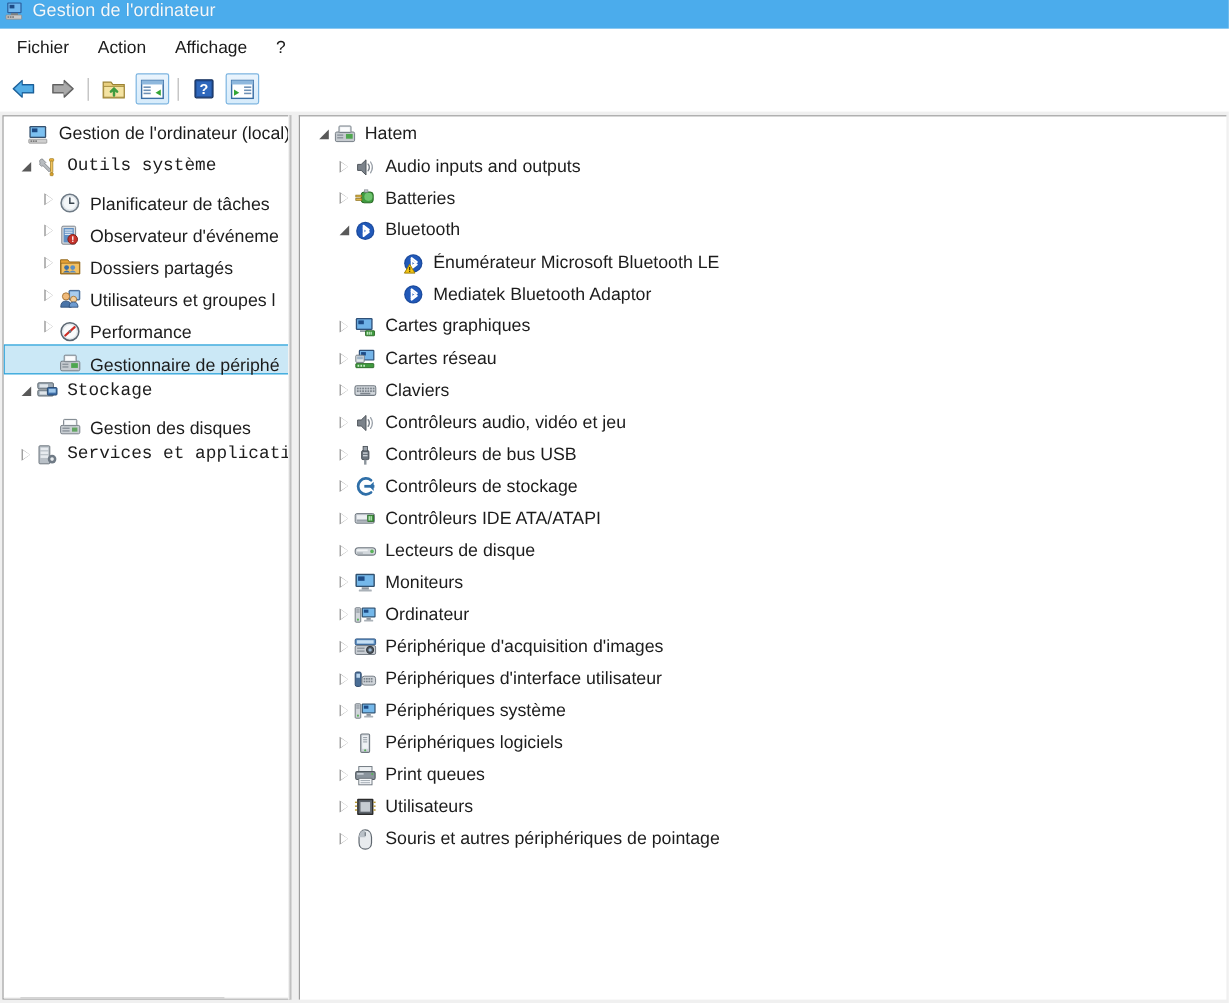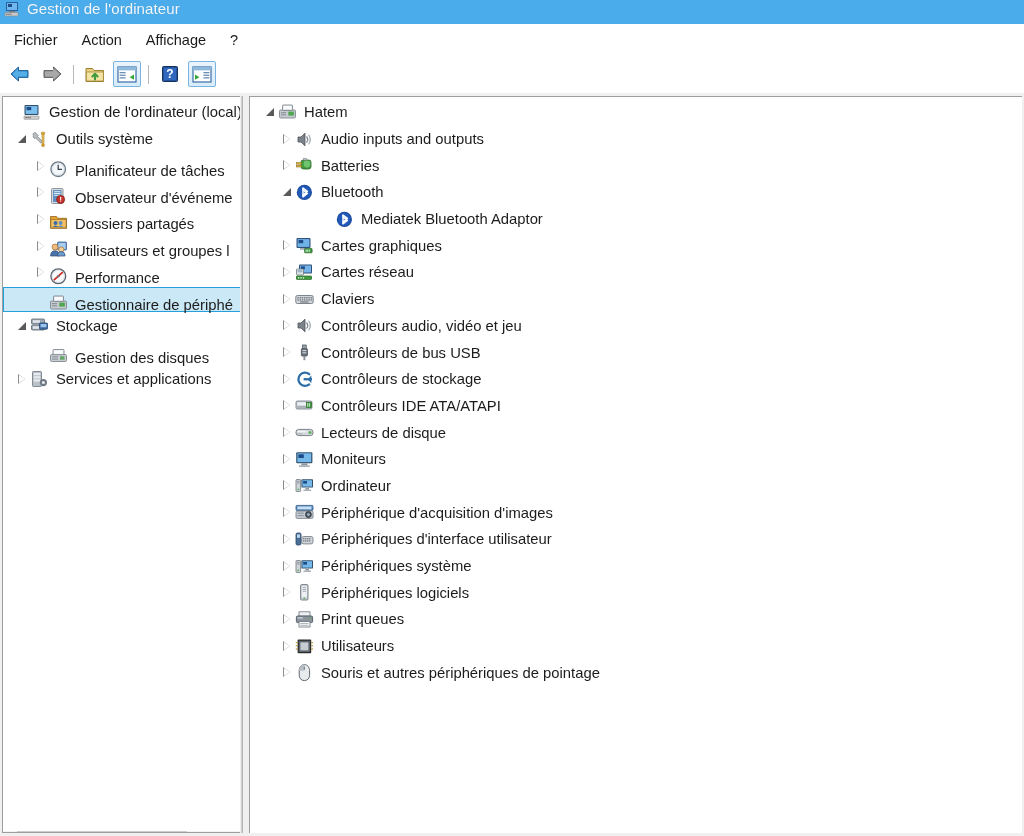--- a/index.html
+++ b/index.html
@@ -156,21 +156,21 @@
     border-left: 8px solid transparent;
     border-bottom: 8px solid #595959;
   }
 
   
   .ind0 { padding-left: 11px; }
   .ind1 { padding-left: 28px; }
   .ind2 { padding-left: 68px; }
   
   .lind0 { padding-left: 3px; }
-  .lind1 { padding-left: 10px; }
+  .lind1 { padding-left: 10px; font-family: Liberation Mono, monospace; }
   .lind2 { padding-left: 29px; align-items: flex-end; }
 
   svg { display: block; }
 </style>
 </head>
 <body>
 
 <div id="titlebar">
   <span class="tb-icon">
     <svg width="18" height="18" viewBox="0 0 18 18">
@@ -498,20 +498,35 @@
           </span>
           <span class="ico">
             <svg width="19" height="19" viewBox="0 0 19 19">
               <circle cx="9.4" cy="9.4" r="7.6" fill="#1b4a9c"></circle>
               <circle cx="9.4" cy="9.4" r="6.6" fill="#2159b9"></circle>
               <path d="M8 5 L12.4 8.4 L8 12 M8 13.8 L12.4 10.4 L8 7" stroke="#ffffff" stroke-width="1.5" fill="none" stroke-linejoin="round" stroke-linecap="round"></path>
               <path d="M8 5 V13.8" stroke="#ffffff" stroke-width="1.5"></path>
             </svg>
           </span>
           <span class="lbl">Bluetooth</span>
+        </div>
+        <div class="row ind2">
+          <span class="twisty"></span>
+          <span class="ico">
+            <svg width="19" height="19" viewBox="0 0 19 19">
+              <circle cx="9.4" cy="9.4" r="7.6" fill="#1b4a9c"></circle>
+              <circle cx="9.4" cy="9.4" r="6.6" fill="#2159b9"></circle>
+              <path d="M8 5 L12.4 8.4 L8 12 M8 13.8 L12.4 10.4 L8 7" stroke="#ffffff" stroke-width="1.5" fill="none" stroke-linejoin="round" stroke-linecap="round"></path>
+              <path d="M8 5 V13.8" stroke="#ffffff" stroke-width="1.5"></path>
+              <path d="M6.4 10.2 L10.8 17.6 H2 Z" fill="#f2c313" stroke="#9a7c06" stroke-width=".8" stroke-linejoin="round"></path>
+              <rect x="5.9" y="12.5" width="1" height="2.6" fill="#3a3000"></rect>
+              <rect x="5.9" y="15.6" width="1" height="1" fill="#3a3000"></rect>
+            </svg>
+          </span>
+          <span class="lbl">Énumérateur Microsoft Bluetooth LE</span>
         </div>
         <div class="row ind2">
           <span class="twisty"></span>
           <span class="ico">
             <svg width="19" height="19" viewBox="0 0 19 19">
               <circle cx="9.4" cy="9.4" r="7.6" fill="#1b4a9c"></circle>
               <circle cx="9.4" cy="9.4" r="6.6" fill="#2159b9"></circle>
               <path d="M8 5 L12.4 8.4 L8 12 M8 13.8 L12.4 10.4 L8 7" stroke="#ffffff" stroke-width="1.5" fill="none" stroke-linejoin="round" stroke-linecap="round"></path>
               <path d="M8 5 V13.8" stroke="#ffffff" stroke-width="1.5"></path>
             </svg>

